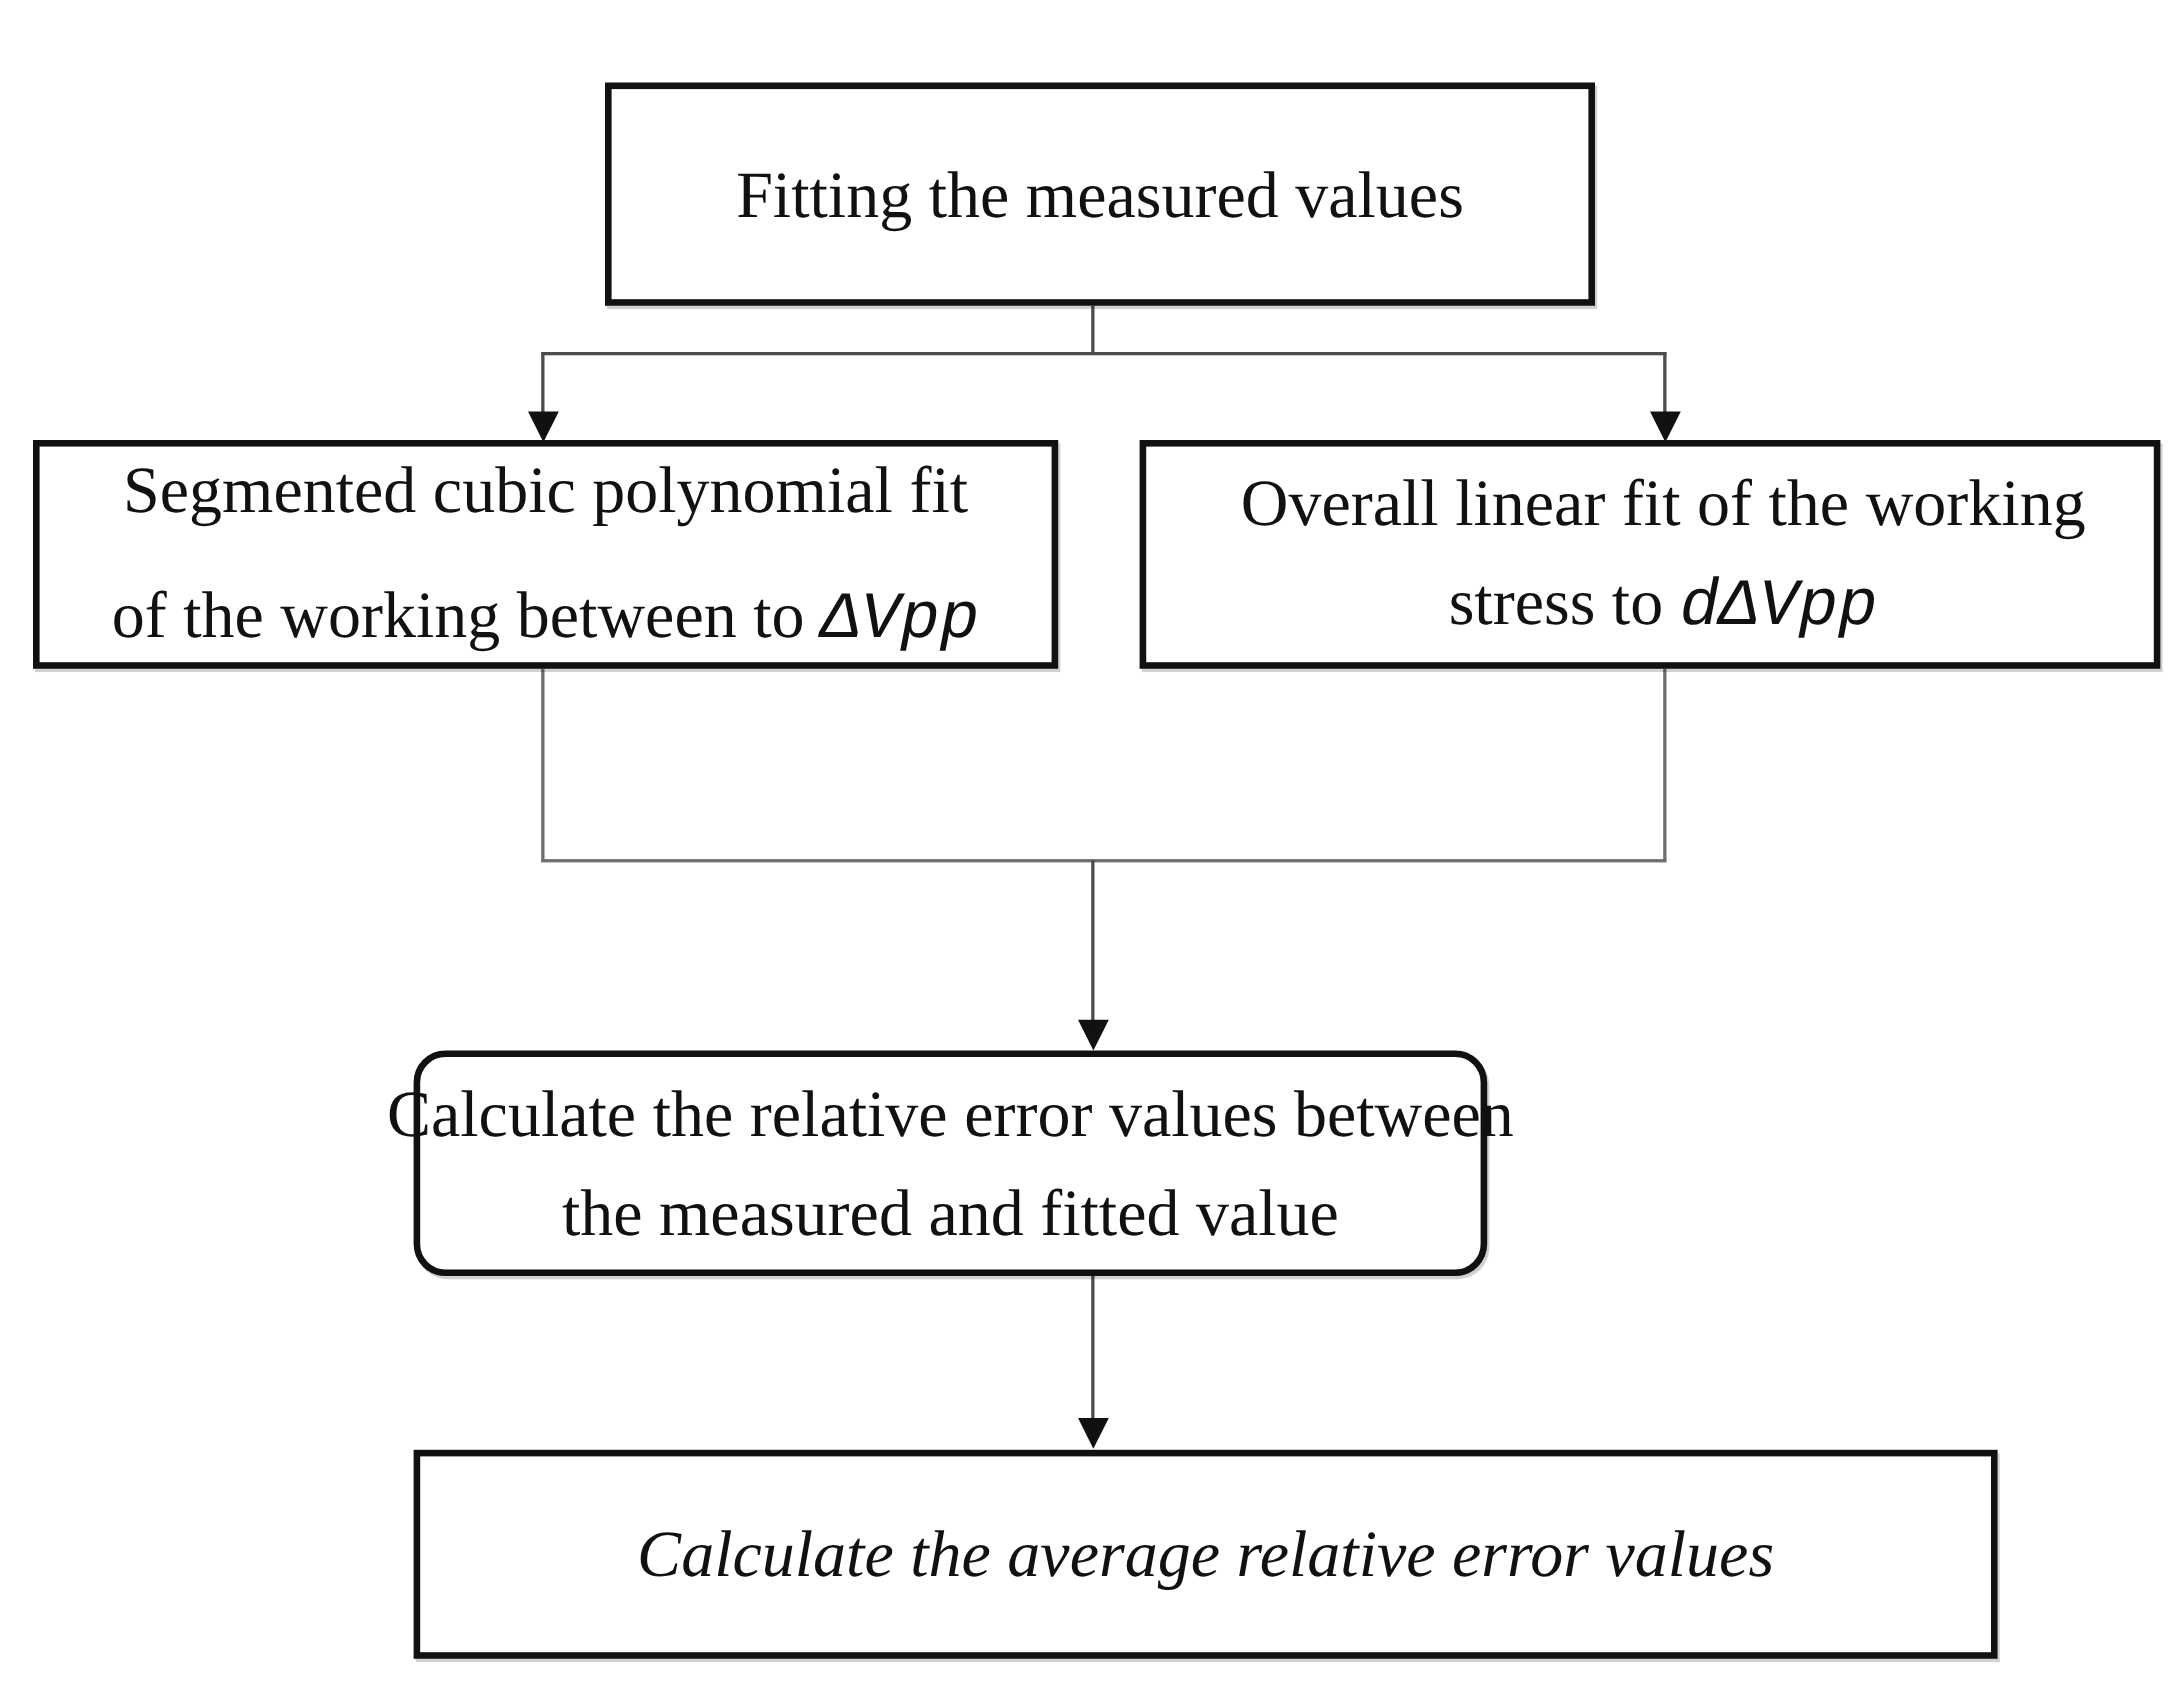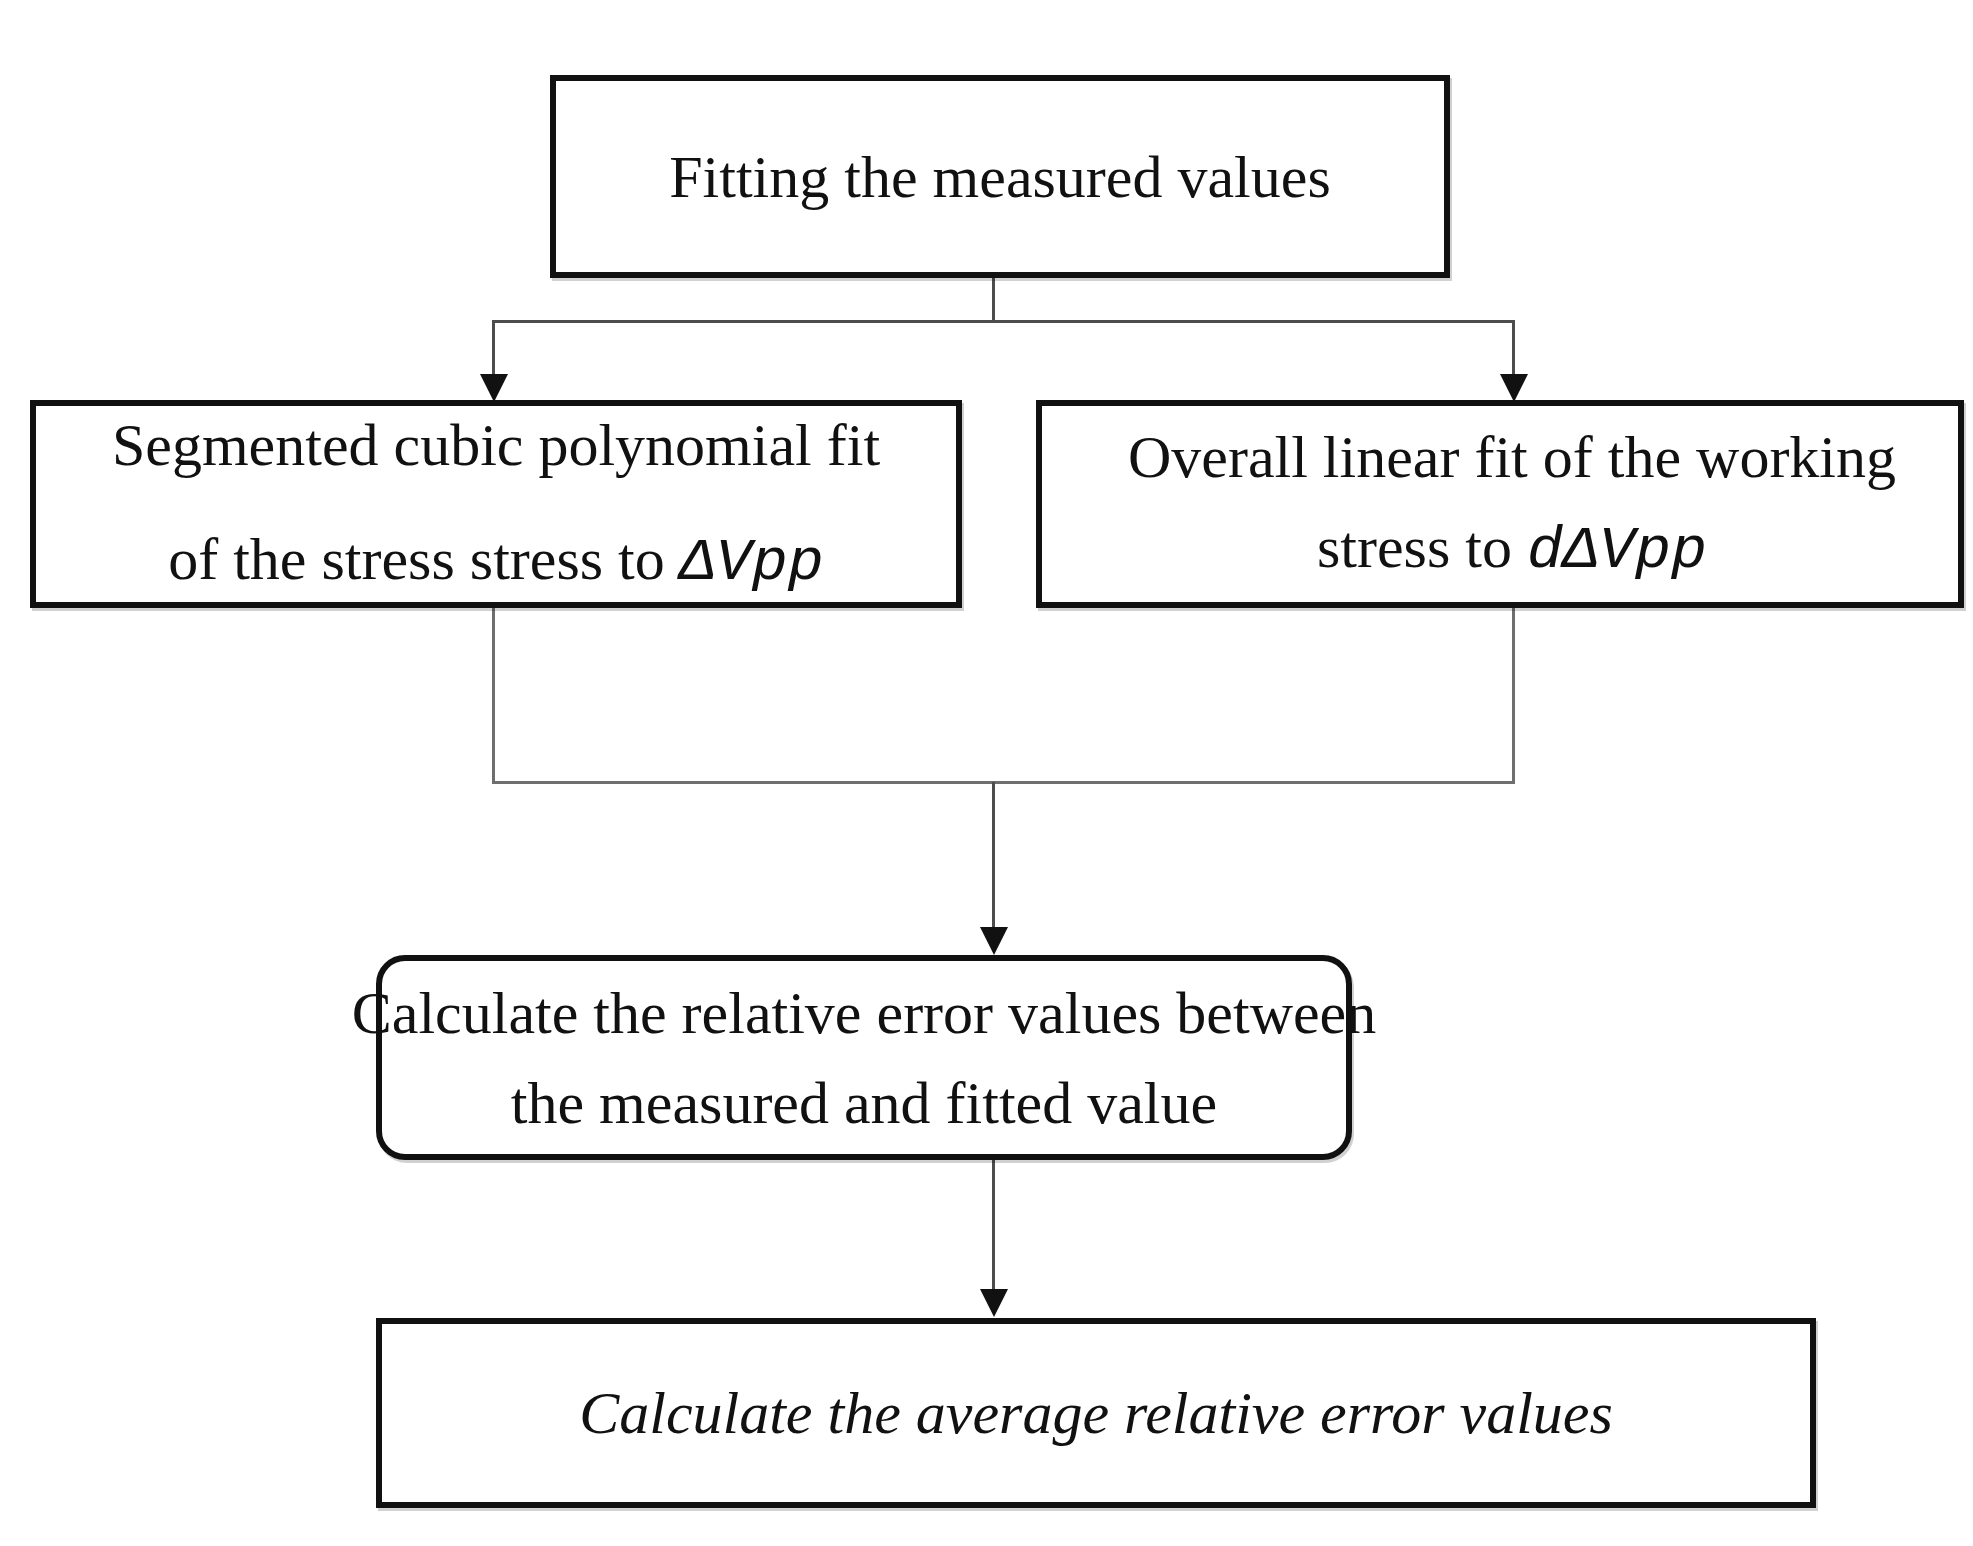--- a/index.html
+++ b/index.html
@@ -90,21 +90,21 @@
   <div class="arrowhead" id="arrow-right-box"></div>
   <div class="arrowhead" id="arrow-calc-error"></div>
   <div class="arrowhead" id="arrow-calc-avg"></div>
 
   <div class="box" id="node-fitting">
     <span class="tline">Fitting the measured values</span>
   </div>
 
   <div class="box" id="node-segmented-fit">
     <span class="tline">Segmented cubic polynomial fit</span>
-    <span class="tline"><span>of the stress stress to </span><span class="math">ΔVpp</span></span>
+    <span class="tline"><span>of the working between to </span><span class="math">ΔVpp</span></span>
   </div>
 
   <div class="box" id="node-linear-fit">
     <span class="tline">Overall linear fit of the working</span>
     <span class="tline"><span>stress to </span><span class="math">dΔVpp</span></span>
   </div>
 
 
   <div class="box" id="node-calc-rel-error">
     <span class="tline">Calculate the relative error values between</span>

